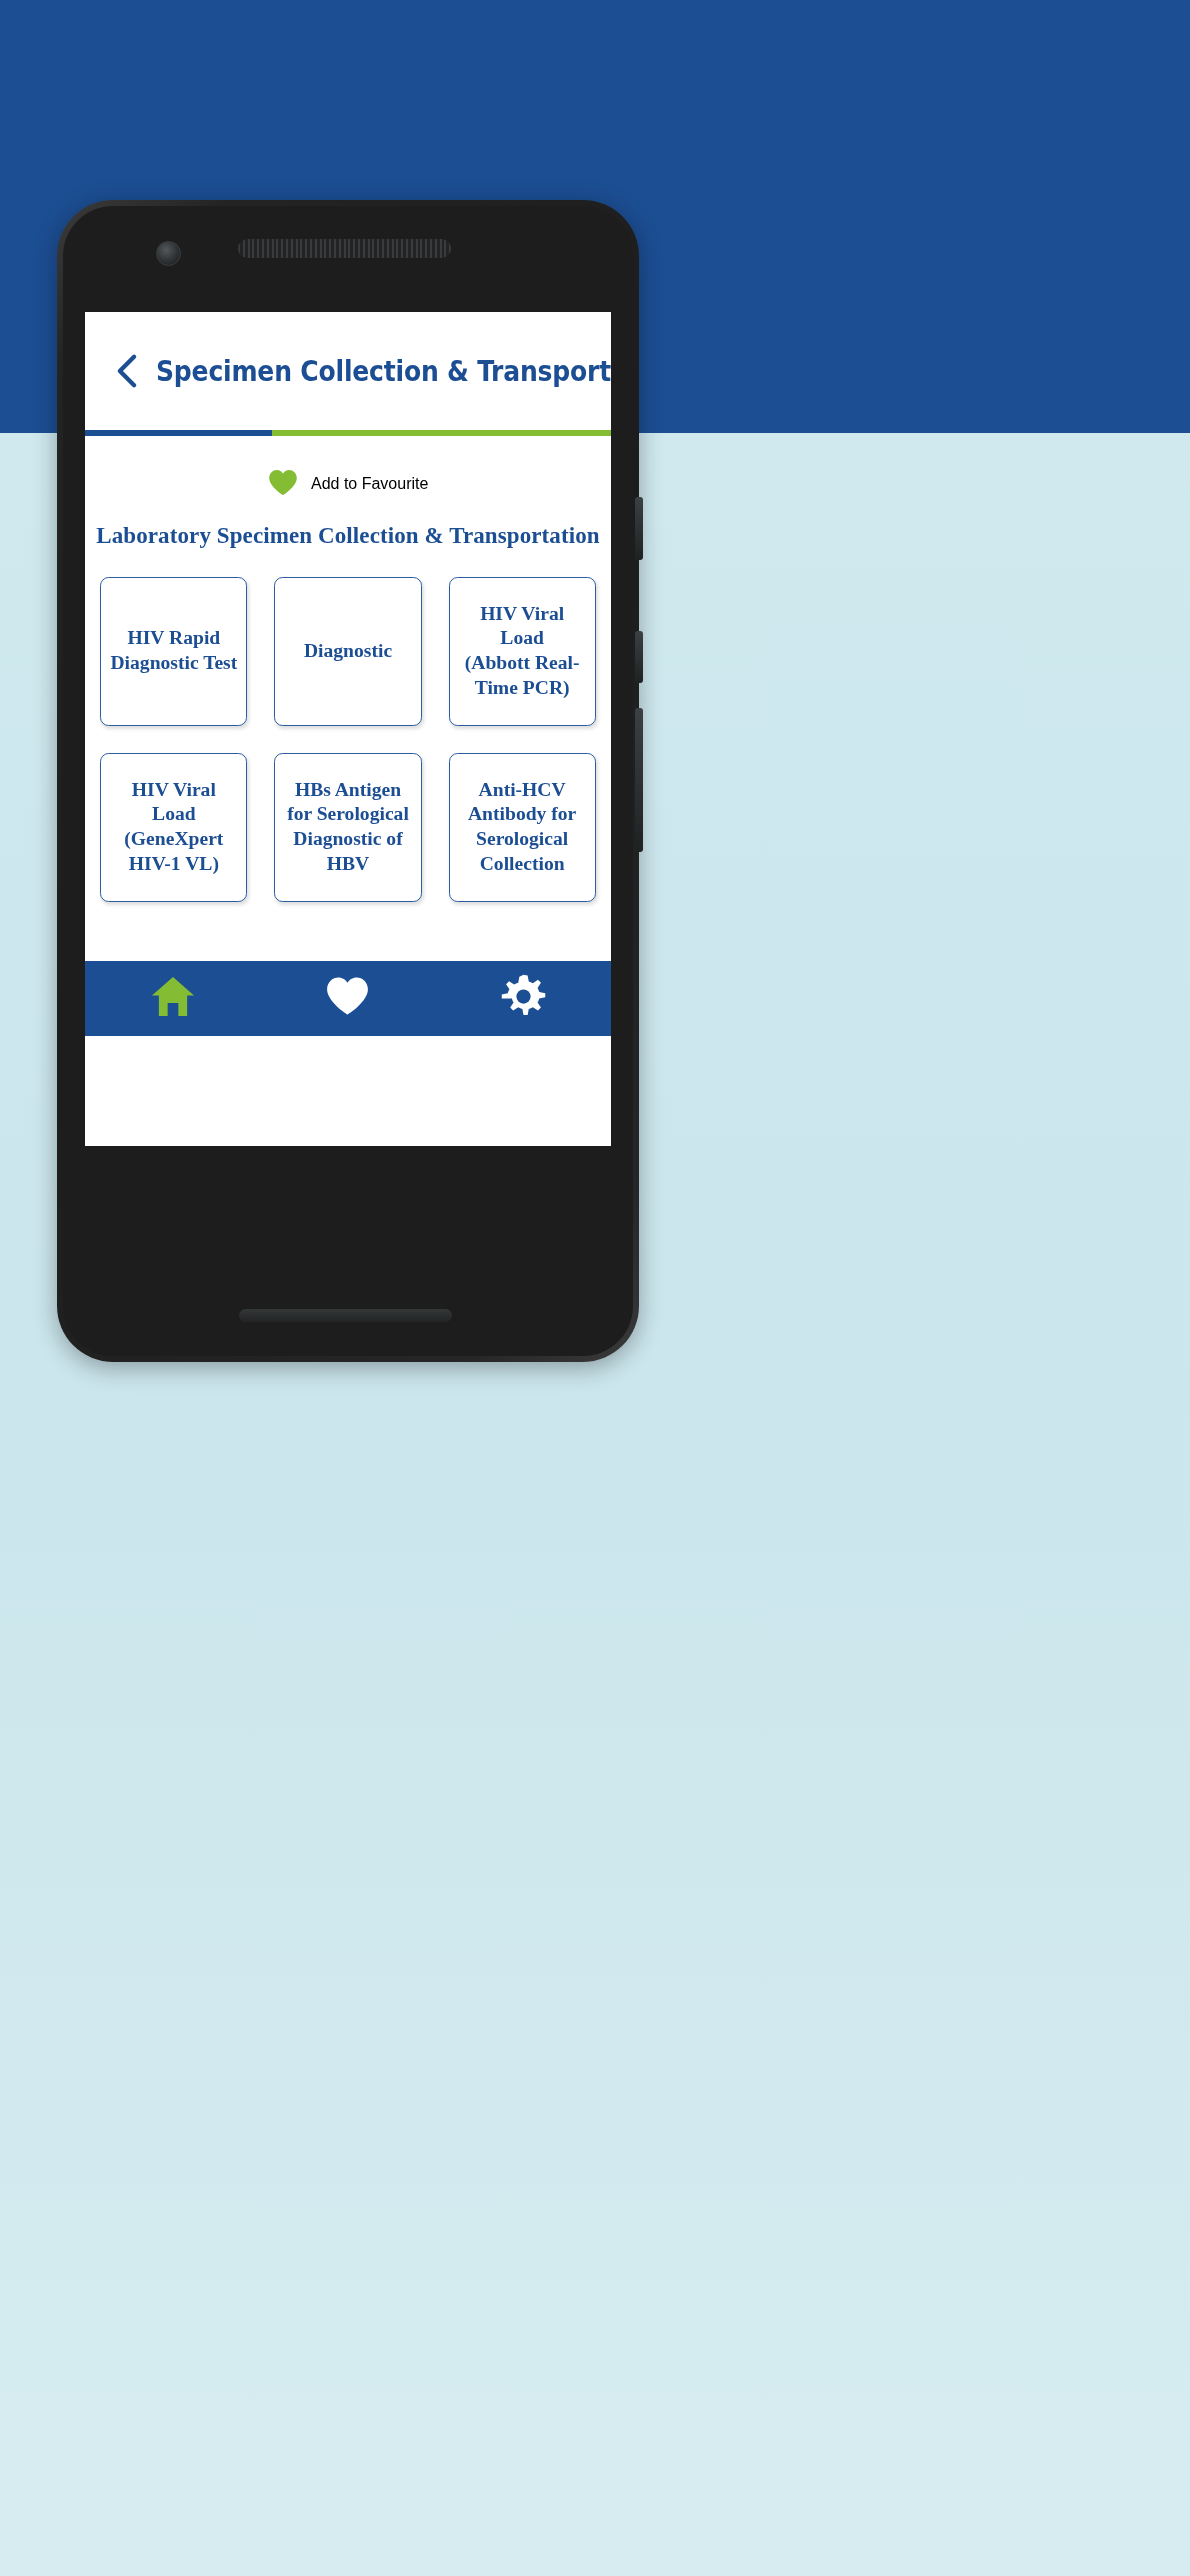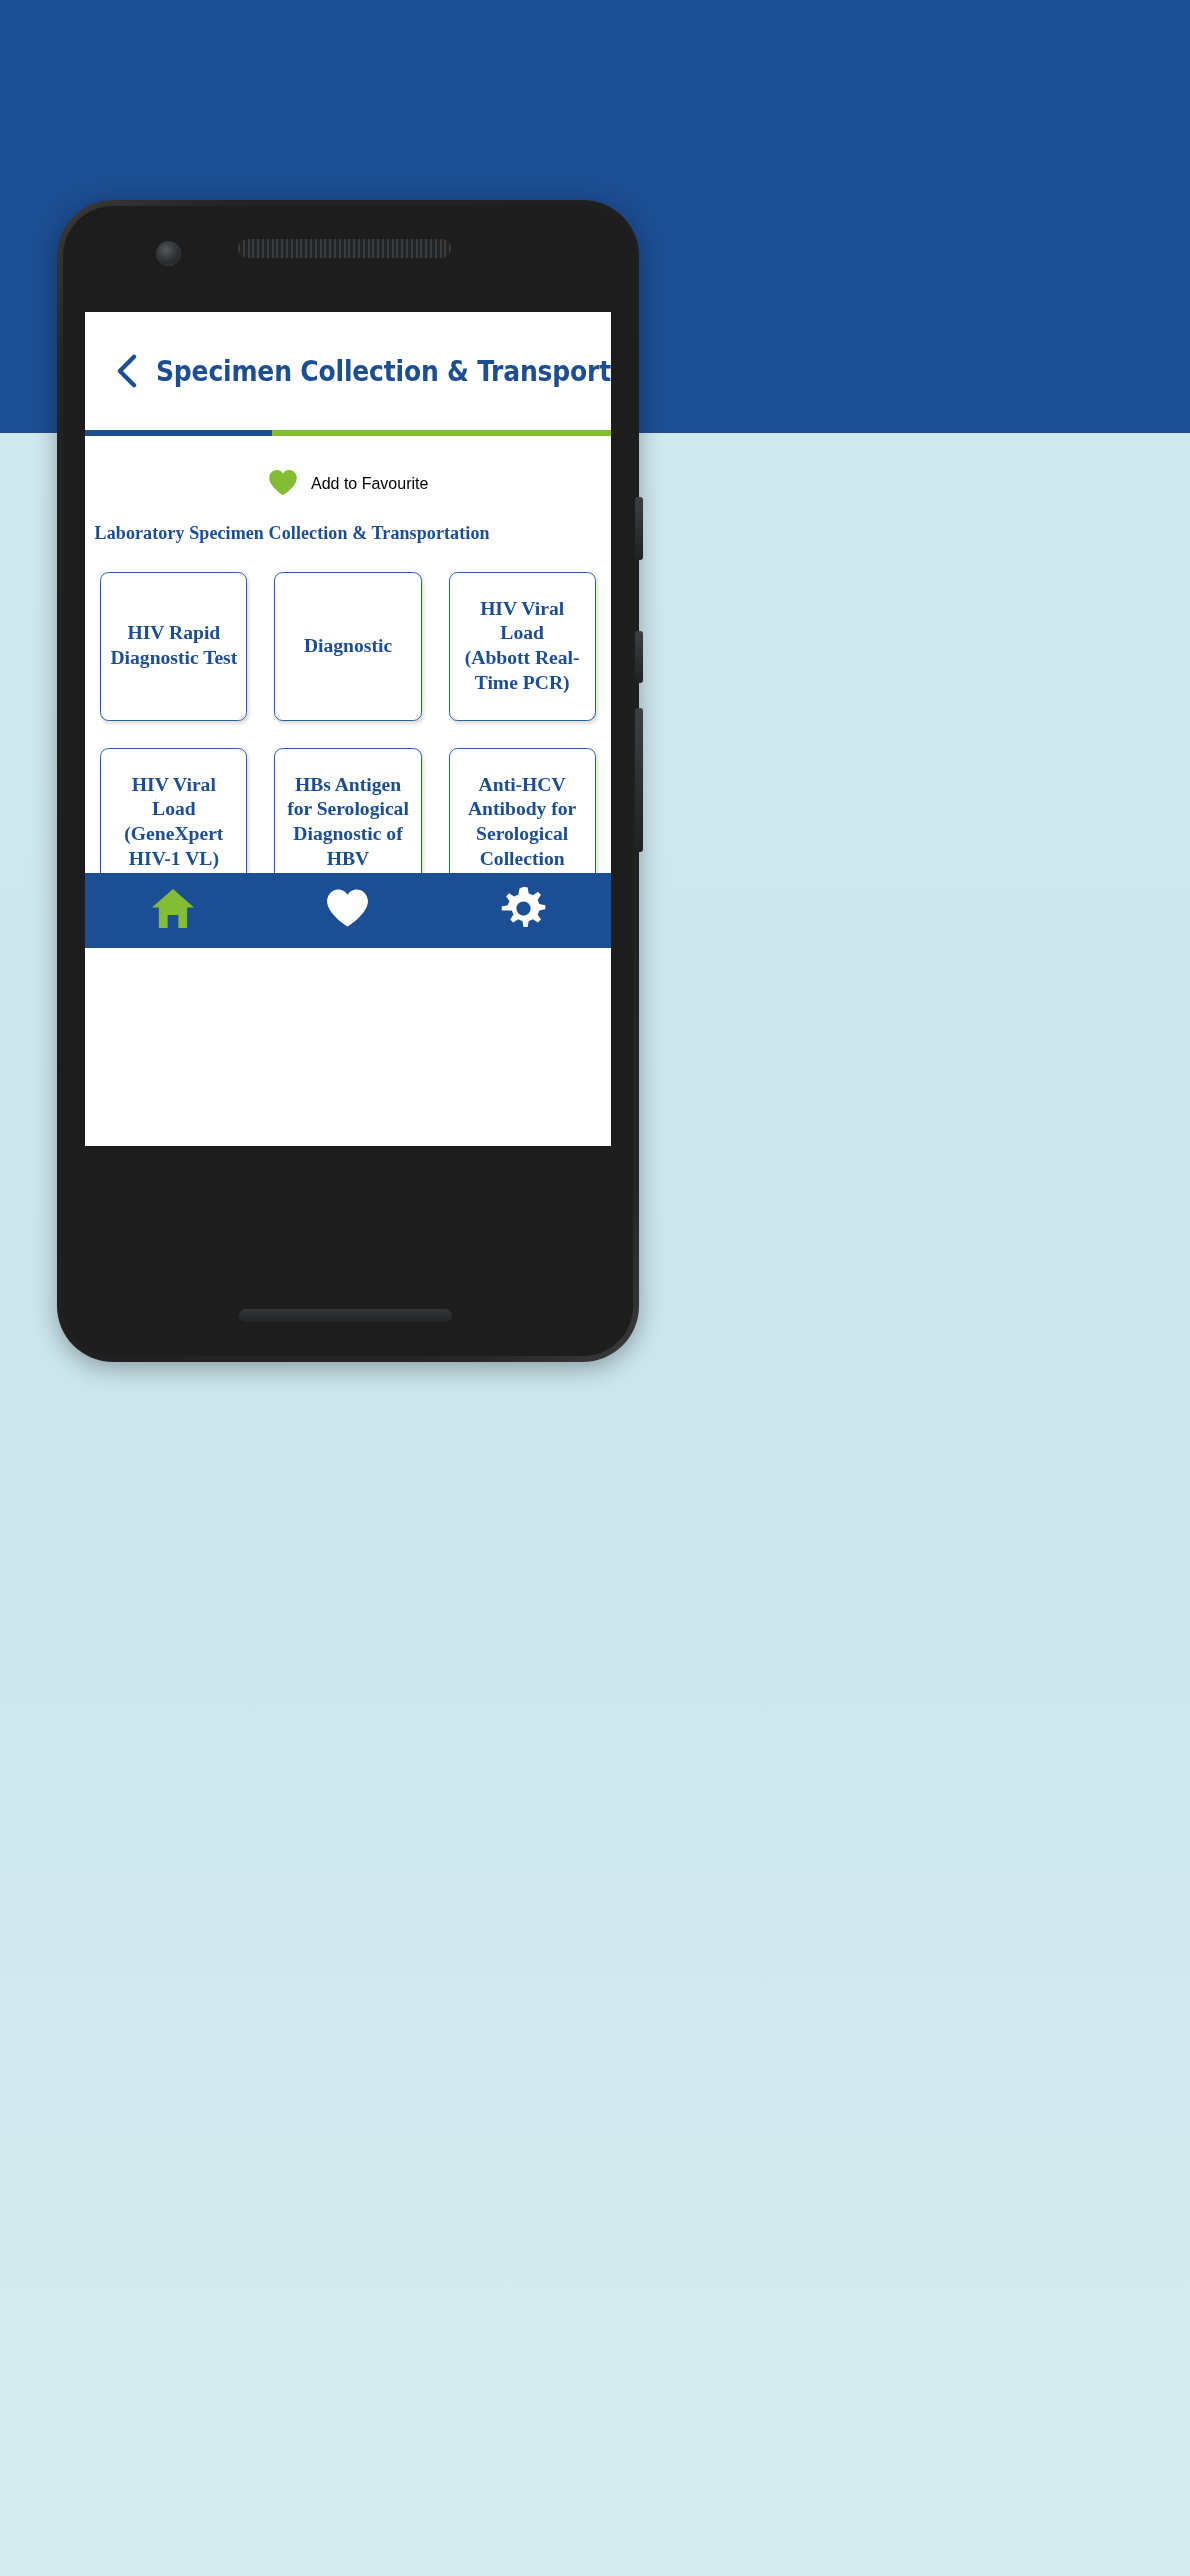--- a/index.html
+++ b/index.html
@@ -103,39 +103,39 @@
   
   #tab-indicator {
     position:relative; width:100%; height:5.8px; display:flex;
   }
   #tab-indicator-active { height:100%; background:#1c4e93; }
   #tab-indicator-rest   { height:100%; background:#84bc34; flex:1 1 auto; }
 
   
   #content {
     position:relative;
-    height:512px;
+    height:600px;
     background:#ffffff;
     overflow:hidden;
   }
 
   #favourite-row {
     display:flex; align-items:center; justify-content:center;
     gap:13.4px;
     padding:33px 0 3.8px 0;
     cursor:pointer;
   }
   #favourite-heart { display:block; }
 
   #section-title {
-    text-align:left;
+    text-align:center;
     color:#1c4e93;
     font-family:"Liberation Serif","DejaVu Serif",serif;
     font-weight:bold;
-    font-size:18px;
+    font-size:23px;
     padding:19px 9.6px 0 9.6px;
     letter-spacing:0.1px;
   }
 
   
   #card-grid {
     display:grid;
     grid-template-columns:repeat(3,1fr);
     column-gap:20px;
     row-gap:19px;

